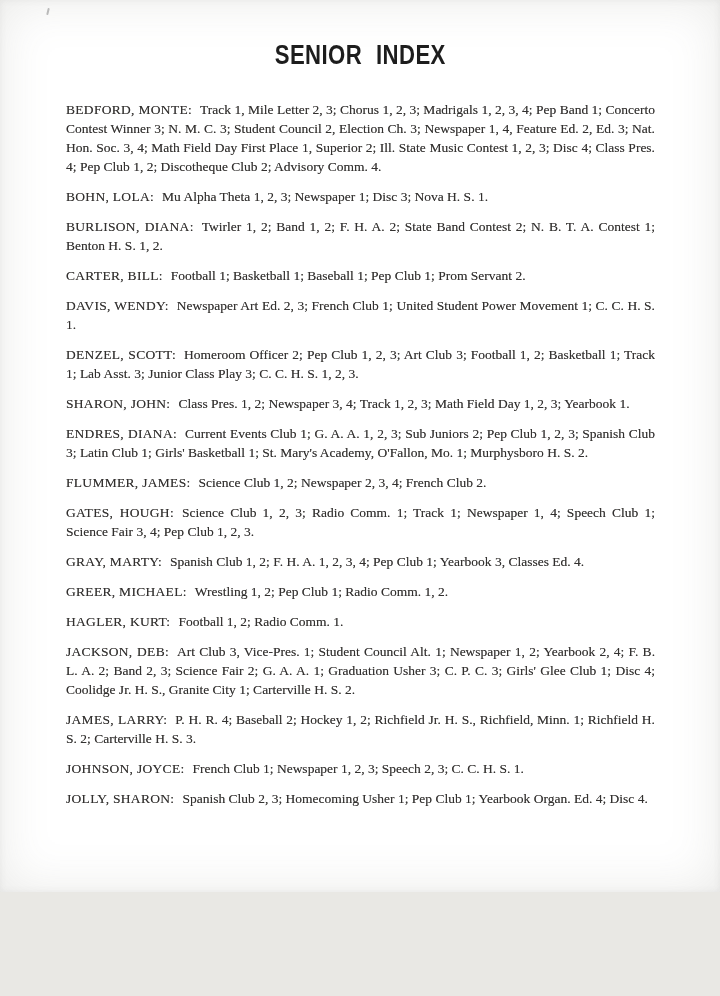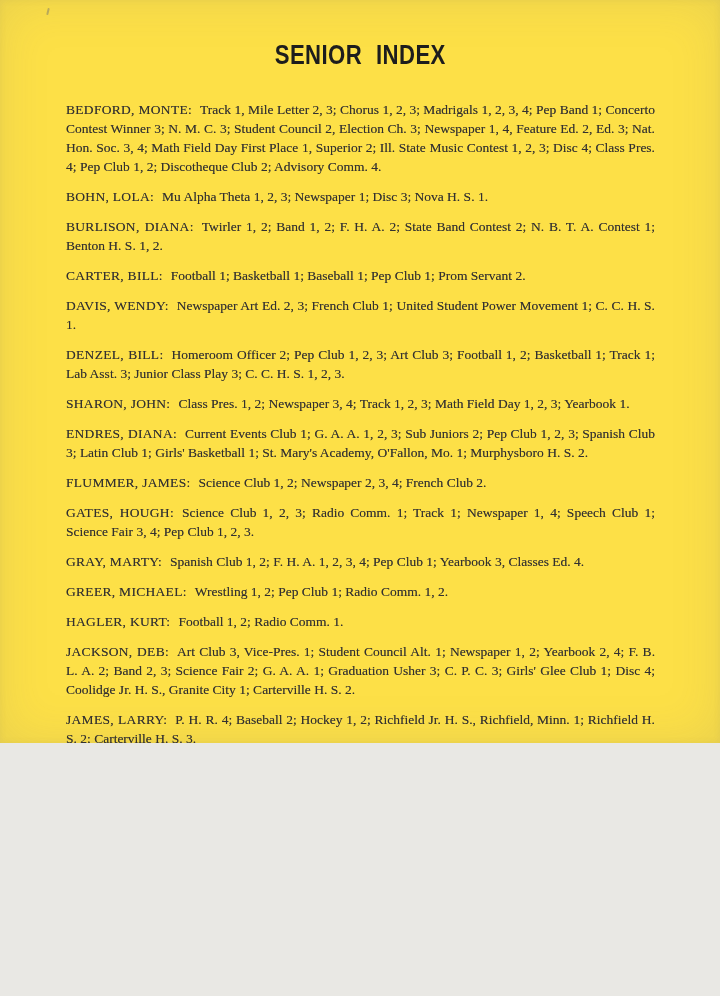--- a/index.html
+++ b/index.html
@@ -3,23 +3,23 @@
 <meta charset="utf-8">
 <style>
   html, body {
     margin: 0;
     padding: 0;
     background: #e9e8e4;
   }
   .page {
     position: relative;
     width: 720px;
-    height: 743px;
+    height: 892px;
     margin: 0 auto;
-    background: #fde047;
+    background: #ffffff;
     box-shadow:
       inset 0 0 50px rgba(125, 122, 112, 0.16),
       inset 0 0 6px rgba(120, 120, 115, 0.10);
     overflow: hidden;
     box-sizing: border-box;
   }
   .speckle {
     position: absolute;
     left: 47px;
     top: 8px;
@@ -76,21 +76,21 @@
 
   <p class="entry"><span class="ename">BOHN, LOLA:</span><span class="etext">Mu Alpha Theta 1, 2, 3; Newspaper 1; Disc 3; Nova H. S. 1.</span></p>
 
   <p class="entry"><span class="ename">BURLISON, DIANA:</span><span class="etext">Twirler 1, 2; Band 1, 2; F. H. A. 2; State Band Contest 2; N. B. T. A. Contest 1; Benton H. S. 1, 2.</span></p>
 
   <p class="entry"><span class="ename">CARTER, BILL:</span><span class="etext">Football 1; Basketball 1; Baseball 1; Pep Club 1; Prom Servant 2.</span></p>
 
 
   <p class="entry"><span class="ename">DAVIS, WENDY:</span><span class="etext">Newspaper Art Ed. 2, 3; French Club 1; United Student Power Movement 1; C. C. H. S. 1.</span></p>
 
-  <p class="entry"><span class="ename">DENZEL, BILL:</span><span class="etext">Homeroom Officer 2; Pep Club 1, 2, 3; Art Club 3; Football 1, 2; Basketball 1; Track 1; Lab Asst. 3; Junior Class Play 3; C. C. H. S. 1, 2, 3.</span></p>
+  <p class="entry"><span class="ename">DENZEL, SCOTT:</span><span class="etext">Homeroom Officer 2; Pep Club 1, 2, 3; Art Club 3; Football 1, 2; Basketball 1; Track 1; Lab Asst. 3; Junior Class Play 3; C. C. H. S. 1, 2, 3.</span></p>
 
   <p class="entry"><span class="ename">SHARON, JOHN:</span><span class="etext">Class Pres. 1, 2; Newspaper 3, 4; Track 1, 2, 3; Math Field Day 1, 2, 3; Yearbook 1.</span></p>
 
   <p class="entry"><span class="ename">ENDRES, DIANA:</span><span class="etext">Current Events Club 1; G. A. A. 1, 2, 3; Sub Juniors 2; Pep Club 1, 2, 3; Spanish Club 3; Latin Club 1; Girls' Basketball 1; St. Mary's Academy, O'Fallon, Mo. 1; Murphysboro H. S. 2.</span></p>
 
   <p class="entry"><span class="ename">FLUMMER, JAMES:</span><span class="etext">Science Club 1, 2; Newspaper 2, 3, 4; French Club 2.</span></p>
 
   <p class="entry"><span class="ename">GATES, HOUGH:</span><span class="etext">Science Club 1, 2, 3; Radio Comm. 1; Track 1; Newspaper 1, 4; Speech Club 1; Science Fair 3, 4; Pep Club 1, 2, 3.</span></p>
 
   <p class="entry"><span class="ename">GRAY, MARTY:</span><span class="etext">Spanish Club 1, 2; F. H. A. 1, 2, 3, 4; Pep Club 1; Yearbook 3, Classes Ed. 4.</span></p>
@@ -99,14 +99,15 @@
 
   <p class="entry"><span class="ename">HAGLER, KURT:</span><span class="etext">Football 1, 2; Radio Comm. 1.</span></p>
 
 
   <p class="entry"><span class="ename">JACKSON, DEB:</span><span class="etext">Art Club 3, Vice-Pres. 1; Student Council Alt. 1; Newspaper 1, 2; Yearbook 2, 4; F. B. L. A. 2; Band 2, 3; Science Fair 2; G. A. A. 1; Graduation Usher 3; C. P. C. 3; Girls' Glee Club 1; Disc 4; Coolidge Jr. H. S., Granite City 1; Carterville H. S. 2.</span></p>
 
   <p class="entry"><span class="ename">JAMES, LARRY:</span><span class="etext">P. H. R. 4; Baseball 2; Hockey 1, 2; Richfield Jr. H. S., Richfield, Minn. 1; Richfield H. S. 2; Carterville H. S. 3.</span></p>
 
   <p class="entry"><span class="ename">JOHNSON, JOYCE:</span><span class="etext">French Club 1; Newspaper 1, 2, 3; Speech 2, 3; C. C. H. S. 1.</span></p>
 
+  <p class="entry"><span class="ename">JOLLY, SHARON:</span><span class="etext">Spanish Club 2, 3; Homecoming Usher 1; Pep Club 1; Yearbook Organ. Ed. 4; Disc 4.</span></p>
 </div>
 </div>
 
 </body></html>

